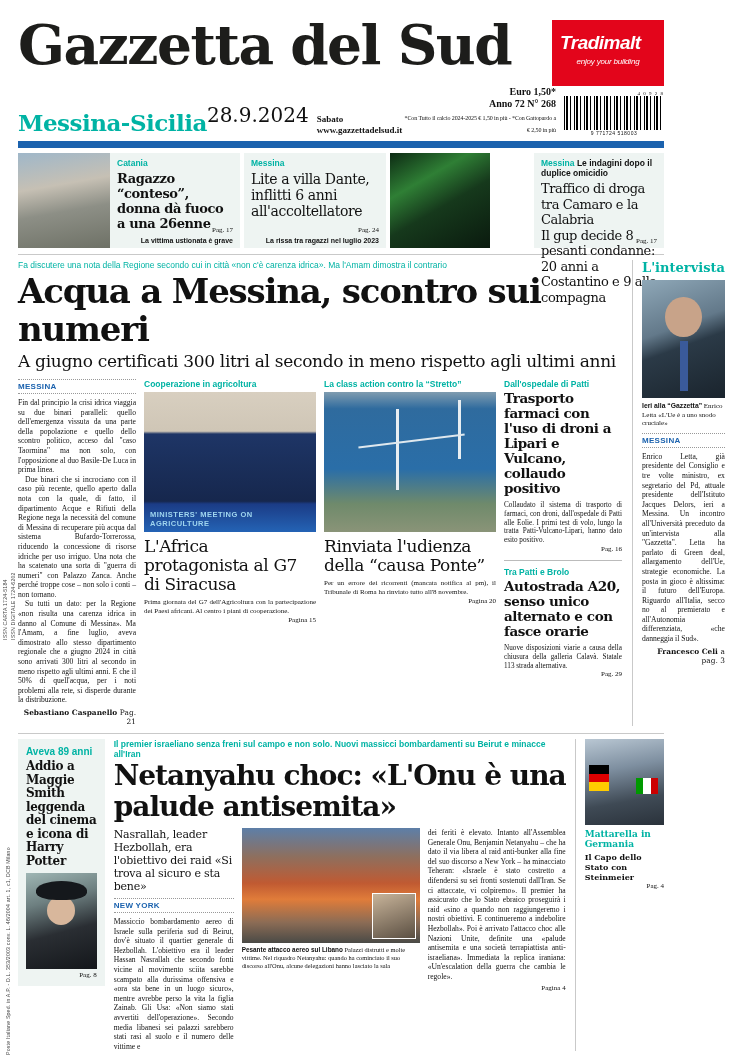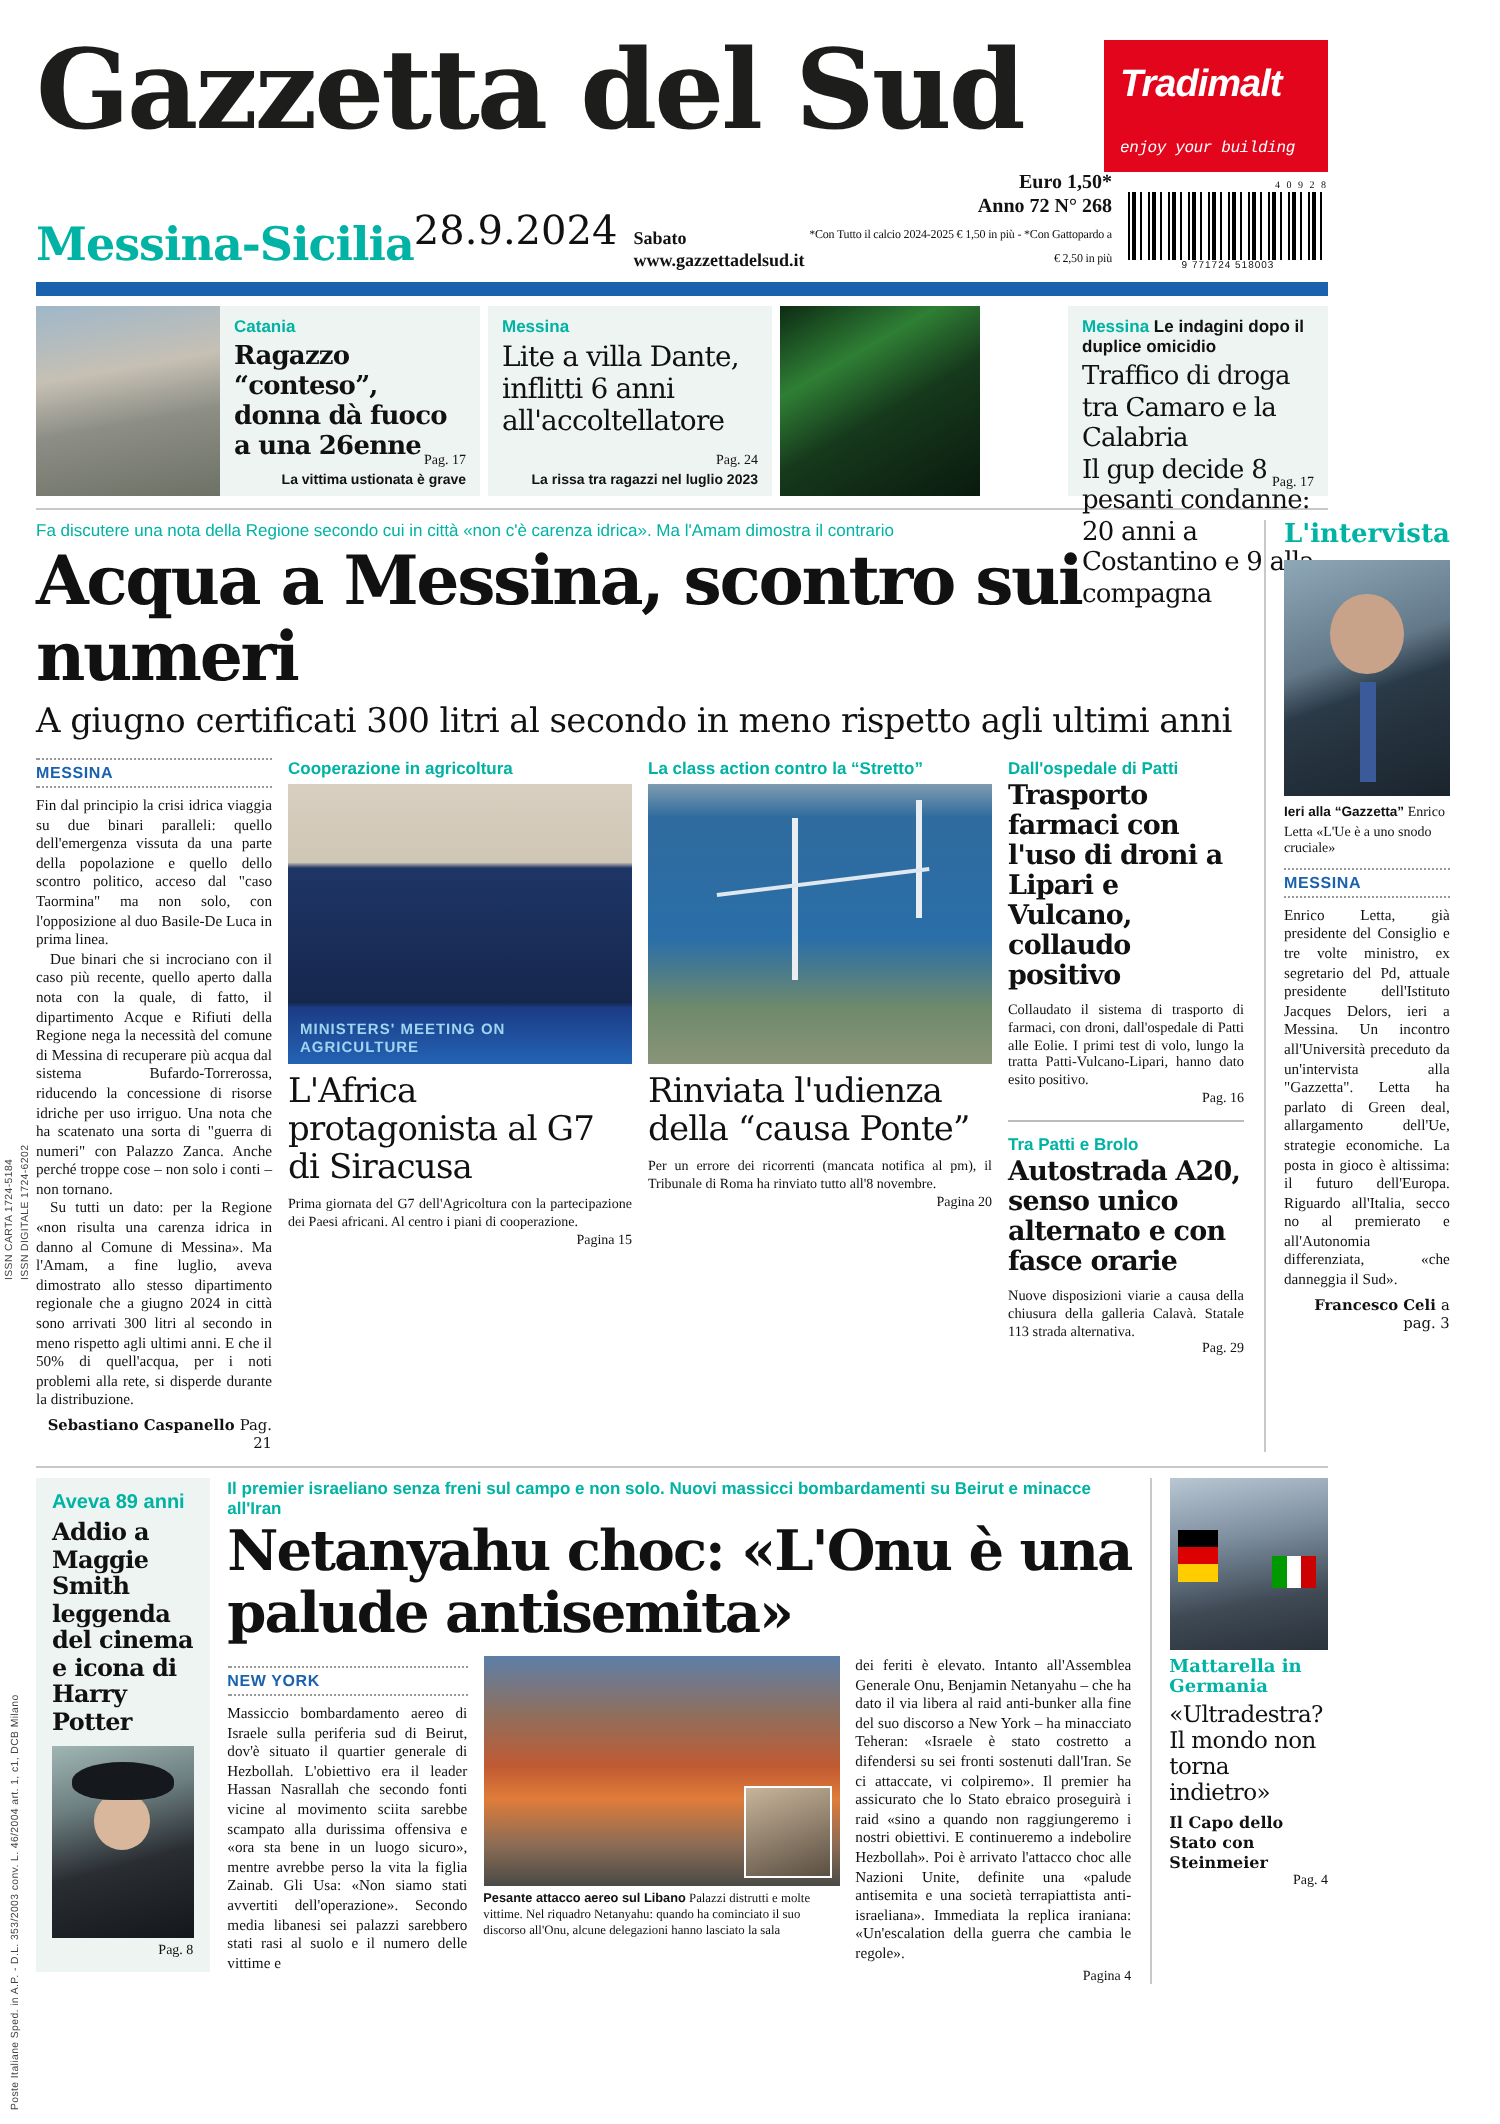--- a/index.html
+++ b/index.html
@@ -19,22 +19,22 @@
   }
   .tradimalt {
     width:112px; height:66px; background:#e3051b; position:relative;
     margin-top:6px; color:#fff; padding:12px 8px 0 8px;
   }
   .tradimalt .tm-name {
     font-family:"Liberation Sans", sans-serif; font-weight:bold;
     font-size:19px; font-style:italic; letter-spacing:-0.5px;
   }
   .tradimalt .tm-sub {
-    font-family:Liberation Mono, monospace; font-size:8px;
-    font-style:italic; margin-top:16px; letter-spacing:-0.2px;
+    font-family:Liberation Sans, sans-serif; font-size:8px;
+    font-style:italic; margin-top:3px; letter-spacing:-0.2px;text-align:center;
   }
 
   .subhead { display:flex; align-items:flex-end; margin-top:4px; height:46px; }
   .edition {
     font-family:"DejaVu Serif", serif; font-weight:bold;
     font-size:23px; color:#00b3a4; letter-spacing:-0.5px; width:215px;
   }
   .dateblock { display:flex; align-items:baseline; gap:8px; flex:1; }
   .dateblock .thedate {
     font-family:"DejaVu Serif", serif; font-size:20px; font-weight:normal;
@@ -335,20 +335,21 @@
         <div class="bt-pag">Pag. 8</div>
       </div>
     </div>
 
     <div style="flex:1;">
       <div class="net-kicker">Il premier israeliano senza freni sul campo e non solo. Nuovi massicci bombardamenti su Beirut e minacce all'Iran</div>
       <div class="net-title">Netanyahu choc: «L'Onu è una palude antisemita»</div>
 
       <div class="net-cols">
         <div style="width:120px;">
+          <div class="net-lead">Nasrallah, leader Hezbollah, era l'obiettivo dei raid «Si trova al sicuro e sta bene»</div>
           <div class="sec-label" style="margin-top:5px;">NEW YORK</div>
           <div class="btext">Massiccio bombardamento aereo di Israele sulla periferia sud di Beirut, dov'è situato il quartier generale di Hezbollah. L'obiettivo era il leader Hassan Nasrallah che secondo fonti vicine al movimento sciita sarebbe scampato alla durissima offensiva e «ora sta bene in un luogo sicuro», mentre avrebbe perso la vita la figlia Zainab. Gli Usa: «Non siamo stati avvertiti dell'operazione». Secondo media libanesi sei palazzi sarebbero stati rasi al suolo e il numero delle vittime e</div>
         </div>
 
         <div style="width:178px;">
           <div class="photo" style="height:115px;background:linear-gradient(180deg,#5d7fa8 0%,#8e6f5e 25%,#c05a32 48%,#e07c3a 62%,#8c6c55 82%,#4a4a46 100%);">
             <div style="position:absolute;right:4px;bottom:4px;width:44px;height:46px;background:linear-gradient(160deg,#c8b49a,#5b4f42);border:1px solid #fff;"></div>
           </div>
           <div class="net-cap">
             <b>Pesante attacco aereo sul Libano</b>
@@ -362,21 +363,20 @@
         </div>
       </div>
     </div>
 
     <div style="width:118px;border-left:1px solid #c9c9c9;padding-left:9px;">
       <div class="photo" style="height:86px;background:linear-gradient(170deg,#b9c7d3 0%,#7e8fa0 35%,#3f4a55 70%,#2a323b 100%);">
         <div style="position:absolute;left:4px;top:30%;width:20px;height:26px;background:linear-gradient(180deg,#000 33%,#d00 33% 66%,#fc0 66%);"></div>
         <div style="position:absolute;right:6px;top:45%;width:22px;height:16px;background:linear-gradient(90deg,#090 33%,#fff 33% 66%,#c00 66%);"></div>
       </div>
       <div class="bt-kicker" style="font-size:9px;margin-top:4px;color:#00b3a4;font-family:'DejaVu Serif',serif;">Mattarella in Germania</div>
-      <div style="font-family:'DejaVu Serif',serif;font-size:11.5px;line-height:13px;margin-top:2px;letter-spacing:-0.3px;">«Ultradestra? Il mondo non torna indietro»</div>
       <div style="font-family:'DejaVu Serif',serif;font-weight:bold;font-size:8px;margin-top:3px;">Il Capo dello Stato con Steinmeier</div>
       <div class="r-pag">Pag. 4</div>
     </div>
   </div>
 
   <div class="vert">ISSN CARTA 1724-5184</div>
   <div class="vert2">ISSN DIGITALE 1724-6202</div>
   <div class="vert3">Poste Italiane Sped. in A.P. - D.L. 353/2003 conv. L. 46/2004 art. 1, c1, DCB Milano</div>
 
 </div>

